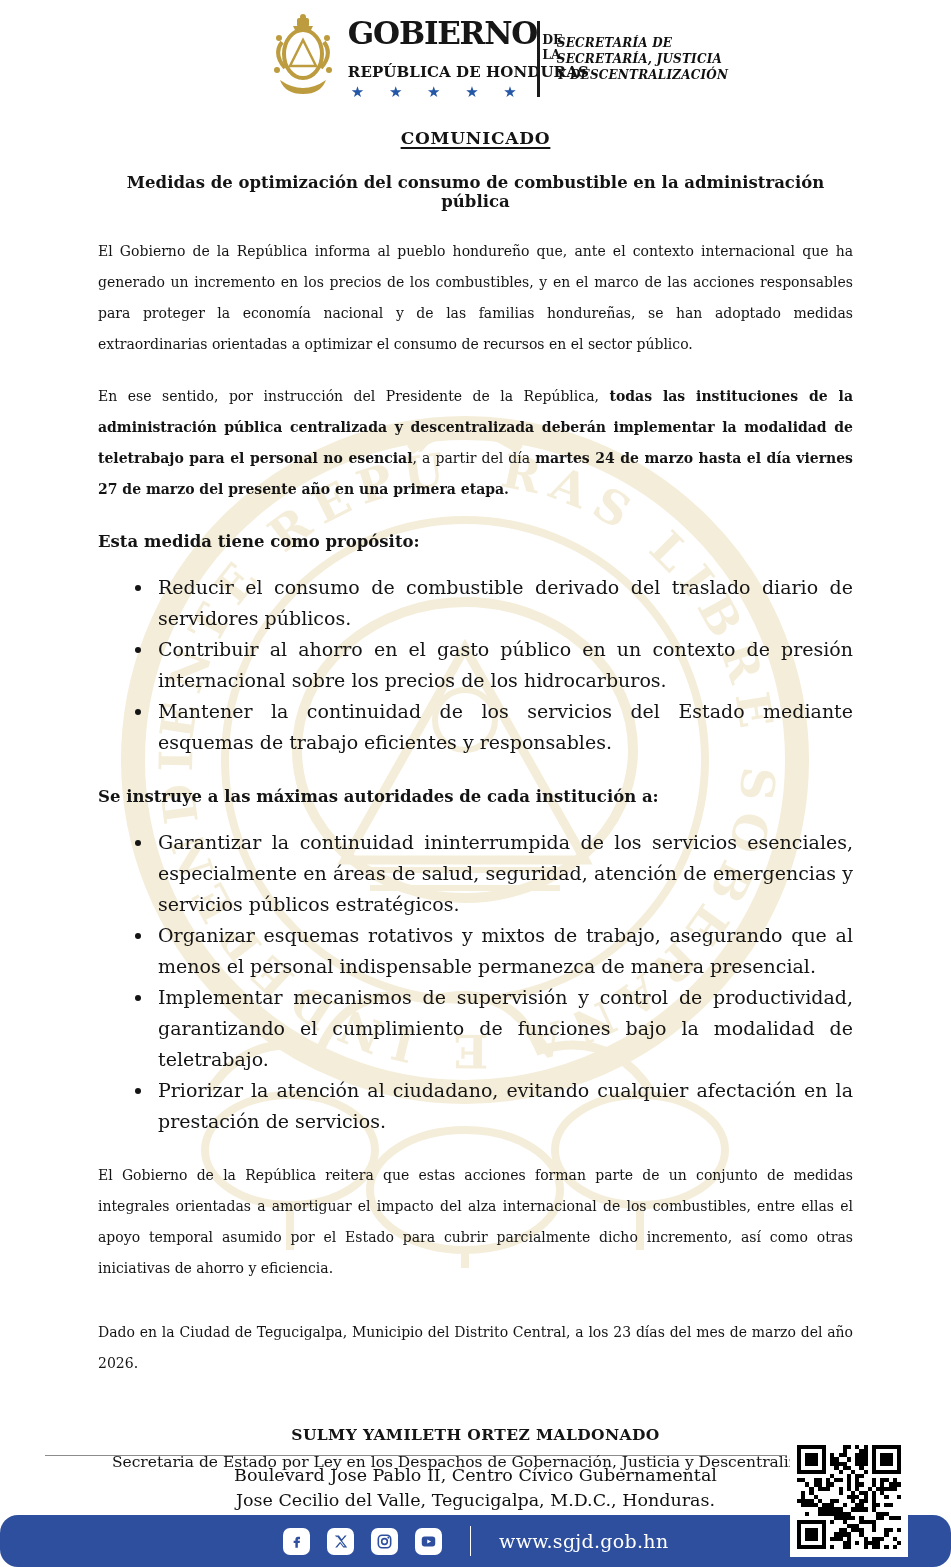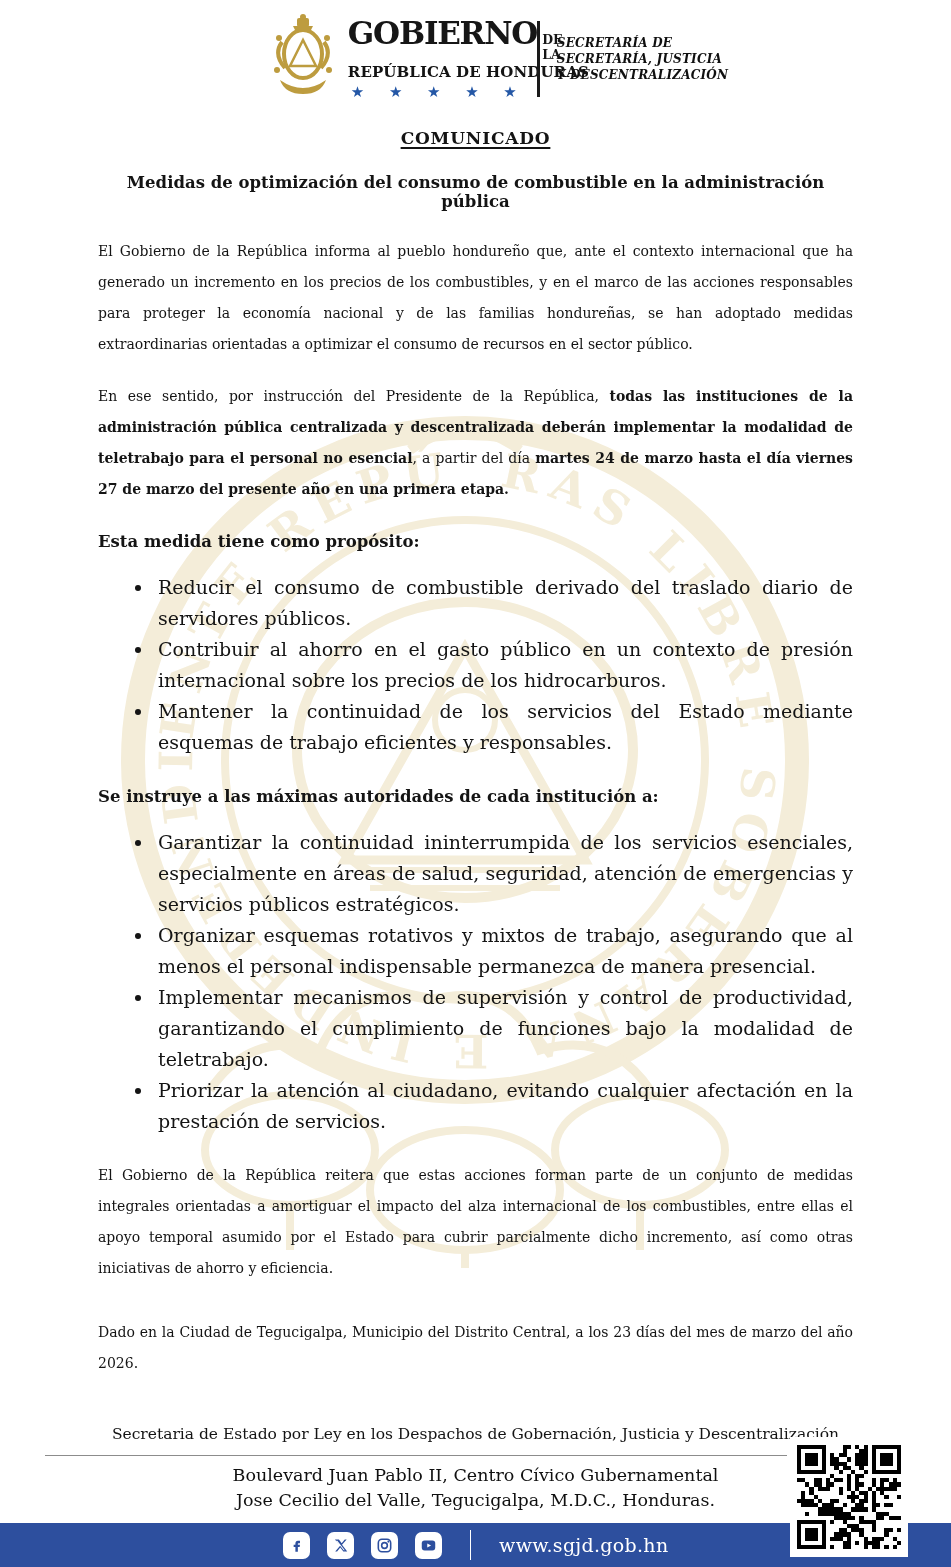--- a/index.html
+++ b/index.html
@@ -38,22 +38,22 @@
   ul.bullets li{font-size:19px;line-height:31px;text-align:justify;padding-left:4px;margin:0;}
   .extra-space{margin-top:33px;}
   .signature{margin-top:46px;text-align:center;}
   .sig-name{font-weight:bold;font-size:15.5px;letter-spacing:0.4px;}
   .sig-title{font-size:15.5px;margin-top:9px;}
 
   
   .footer-rule{position:absolute;left:45px;top:1455px;width:742px;border-top:1.5px solid #8c8c8c;z-index:1;}
   .footer-address{position:absolute;left:0;right:0;top:1463px;text-align:center;
     font-size:17.5px;line-height:25px;color:#101010;z-index:1;}
-  .footer-bar{position:absolute;left:0;bottom:0;width:100%;height:44px;background:#2d4f9e;
-    display:flex;align-items:center;justify-content:center;z-index:2;}
+  .footer-bar{position:absolute;left:0;bottom:0;width:100%;height:52px;background:#2d4f9e;
+    display:flex;align-items:center;justify-content:center;z-index:2;border-radius:18px;}
   .social{display:flex;gap:17px;align-items:center;margin-right:28px;}
   .sicon{width:27px;height:27px;background:#ffffff;border-radius:7px;
     display:flex;align-items:center;justify-content:center;cursor:pointer;}
   .sicon svg{width:19px;height:19px;fill:#2d4f9e;}
   .bar-divider{width:1.5px;height:30px;background:#ffffff;margin-right:28px;}
   .site-url{color:#ffffff;font-size:19px;letter-spacing:0.3px;}
   .qr{position:absolute;right:43px;top:1437px;width:118px;height:120px;background:#ffffff;
     display:flex;align-items:center;justify-content:center;z-index:3;}
   .qr svg{width:104px;height:104px;}
 </style>
@@ -146,28 +146,29 @@
           <li>Garantizar la continuidad ininterrumpida de los servicios esenciales, especialmente en áreas de salud, seguridad, atención de emergencias y servicios públicos estratégicos.</li>
           <li>Organizar esquemas rotativos y mixtos de trabajo, asegurando que al menos el personal indispensable permanezca de manera presencial.</li>
           <li>Implementar mecanismos de supervisión y control de productividad, garantizando el cumplimiento de funciones bajo la modalidad de teletrabajo.</li>
           <li>Priorizar la atención al ciudadano, evitando cualquier afectación en la prestación de servicios.</li>
         </ul>
         <p class="para"><span>El Gobierno de la República reitera que estas acciones forman parte de un conjunto de medidas integrales orientadas a amortiguar el impacto del alza internacional de los combustibles, entre ellas el apoyo temporal asumido por el Estado para cubrir parcialmente dicho incremento, así como otras iniciativas de ahorro y eficiencia.</span></p>
         <p class="para extra-space"><span>Dado en la Ciudad de Tegucigalpa, Municipio del Distrito Central, a los 23 días del mes de marzo del año 2026.</span></p>
       </div>
 
     <div class="signature">
+      <div class="sig-name">SULMY YAMILETH ORTEZ MALDONADO</div>
       <div class="sig-title">Secretaria de Estado por Ley en los Despachos de Gobernación, Justicia y Descentralización</div>
     </div>
   </main>
 
   <div class="footer-rule"></div>
 
   <div class="footer-address">
-    <div>Boulevard Juan Pablo II, Centro Cívico Gubernamental</div>
+    <div>Boulevard Jose Pablo II, Centro Cívico Gubernamental</div>
     <div>Jose Cecilio del Valle, Tegucigalpa, M.D.C., Honduras.</div>
   </div>
 
   <div class="footer-bar">
     <div class="social">
       <span class="sicon">
         <svg viewBox="0 0 24 24">
             <path d="M13.6 9.2H16.4V6h-2.6c-2.1 0-3.2 1.5-3.2 3.4V11H8.4v3h2.2v6h3.1v-6h2.3l.4-3h-2.7V9.9c0-.5.3-.7.9-.7z"></path>
           </svg>
       </span>

